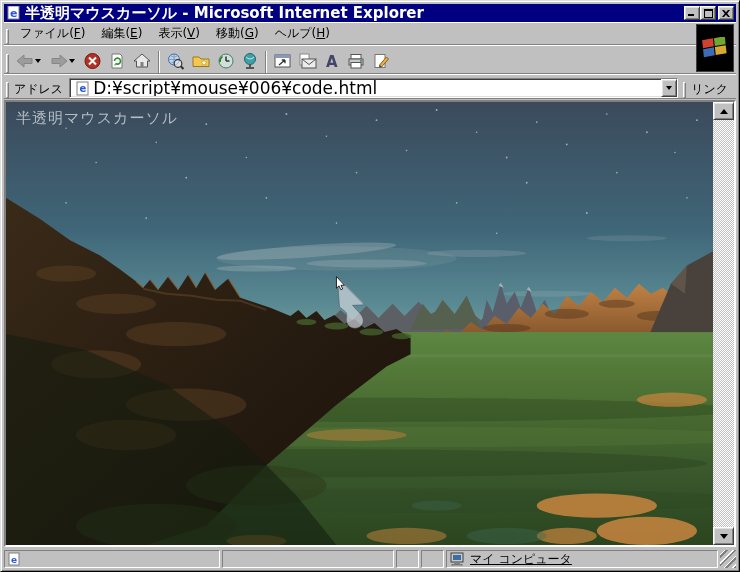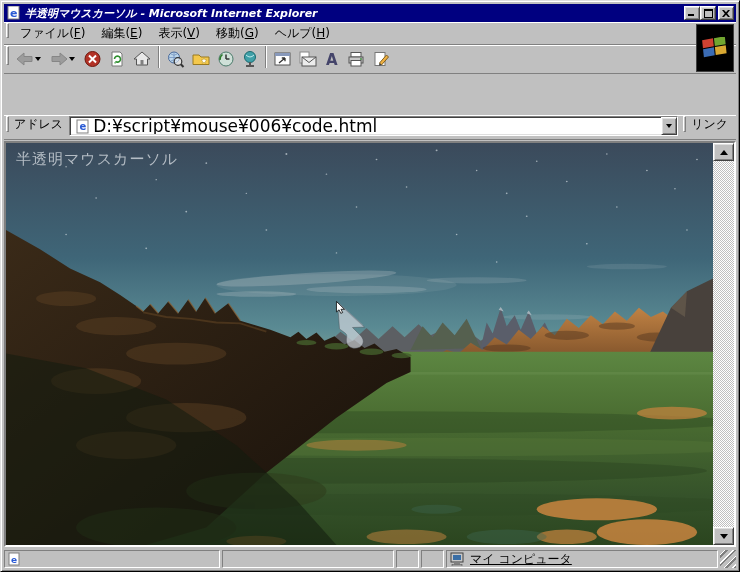--- a/index.html
+++ b/index.html
@@ -4,40 +4,40 @@
 <style>
   html,body{margin:0;padding:0;background:#555;}
   *{box-sizing:border-box;font-family:"DejaVu Sans","Liberation Sans",sans-serif;}
   .window{width:740px;height:572px;background:#c0c0c0;display:flex;flex-direction:column;
     border:1px solid;border-color:#dfdfdf #000 #000 #dfdfdf;
     box-shadow:inset 1px 1px 0 #fff, inset -1px -1px 0 #808080;
     padding:3px;position:relative;}
   
   .titlebar{height:18px;background:#000080;display:flex;align-items:center;padding:1px 2px;flex:0 0 auto;}
   .titlebar .app-icon{width:16px;height:14px;margin-right:3px;display:flex;align-items:center;justify-content:center;}
-  .title-text{color:#fff;font-weight:bold;font-size:11px;flex:1;white-space:nowrap;overflow:hidden;font-style:italic;}
+  .title-text{color:#fff;font-weight:bold;font-size:15px;flex:1;white-space:nowrap;overflow:hidden;}
   .win-btn{width:16px;height:14px;background:#c0c0c0;border:1px solid;border-color:#fff #404040 #404040 #fff;
     box-shadow:inset 1px 1px 0 #dfdfdf, inset -1px -1px 0 #808080;
     display:flex;align-items:center;justify-content:center;padding:0;margin-left:0;}
   .win-btn.close{margin-left:2px;}
   
   .bands{position:relative;flex:0 0 auto;}
-  .band{display:flex;align-items:flex-start;border-top:1px solid #fff;border-bottom:1px solid #808080;background:#c0c0c0;}
+  .band{display:flex;align-items:flex-end;border-top:1px solid #fff;border-bottom:1px solid #808080;background:#c0c0c0;}
   .grip{width:3px;height:70%;margin:0 3px 0 2px;border:1px solid;border-color:#fff #808080 #808080 #fff;flex:0 0 auto;}
   .menubar{height:23px;font-size:12px;padding-right:44px;}
   .menu-item{padding:2px 8px;color:#000;white-space:nowrap;cursor:default;}
   .menu-item u{text-decoration:underline;}
   .toolbar{height:29px;padding-right:44px;}
   .tb-btn{height:25px;display:flex;align-items:center;justify-content:center;background:transparent;border:none;padding:1px 3px;margin:0;}
   .caret{width:0;height:0;border-left:3px solid transparent;border-right:3px solid transparent;border-top:4px solid #000;margin:0 2px 0 0;}
   .tb-sep{width:2px;height:22px;border-left:1px solid #808080;border-right:1px solid #fff;margin:0 3px;}
   .throbber{position:absolute;right:2px;top:2px;width:38px;height:48px;background:#000;
     display:flex;align-items:center;justify-content:center;border:1px solid #404040;}
   
-  .addressbar{height:25px;font-size:12px;flex:0 0 auto;margin-top:41px;}
+  .addressbar{height:25px;font-size:12px;flex:0 0 auto;}
   .addr-label{padding:0 6px 0 2px;white-space:nowrap;}
   .addr-field{flex:1;height:20px;background:#fff;display:flex;align-items:center;
     border:1px solid;border-color:#808080 #fff #fff #808080;
     box-shadow:inset 1px 1px 0 #404040, inset -1px -1px 0 #dfdfdf;padding-left:2px;}
   .addr-ie{width:15px;height:15px;margin:0 3px;flex:0 0 auto;}
   .addr-input{flex:1;border:none;outline:none;font-size:17px;background:transparent;padding:0;height:16px;}
   .addr-drop{width:16px;height:18px;background:#c0c0c0;border:1px solid;border-color:#fff #404040 #404040 #fff;
     box-shadow:inset 1px 1px 0 #dfdfdf, inset -1px -1px 0 #808080;
     display:flex;align-items:center;justify-content:center;padding:0;flex:0 0 auto;}
   .links-label{padding:0 8px 0 2px;white-space:nowrap;}

